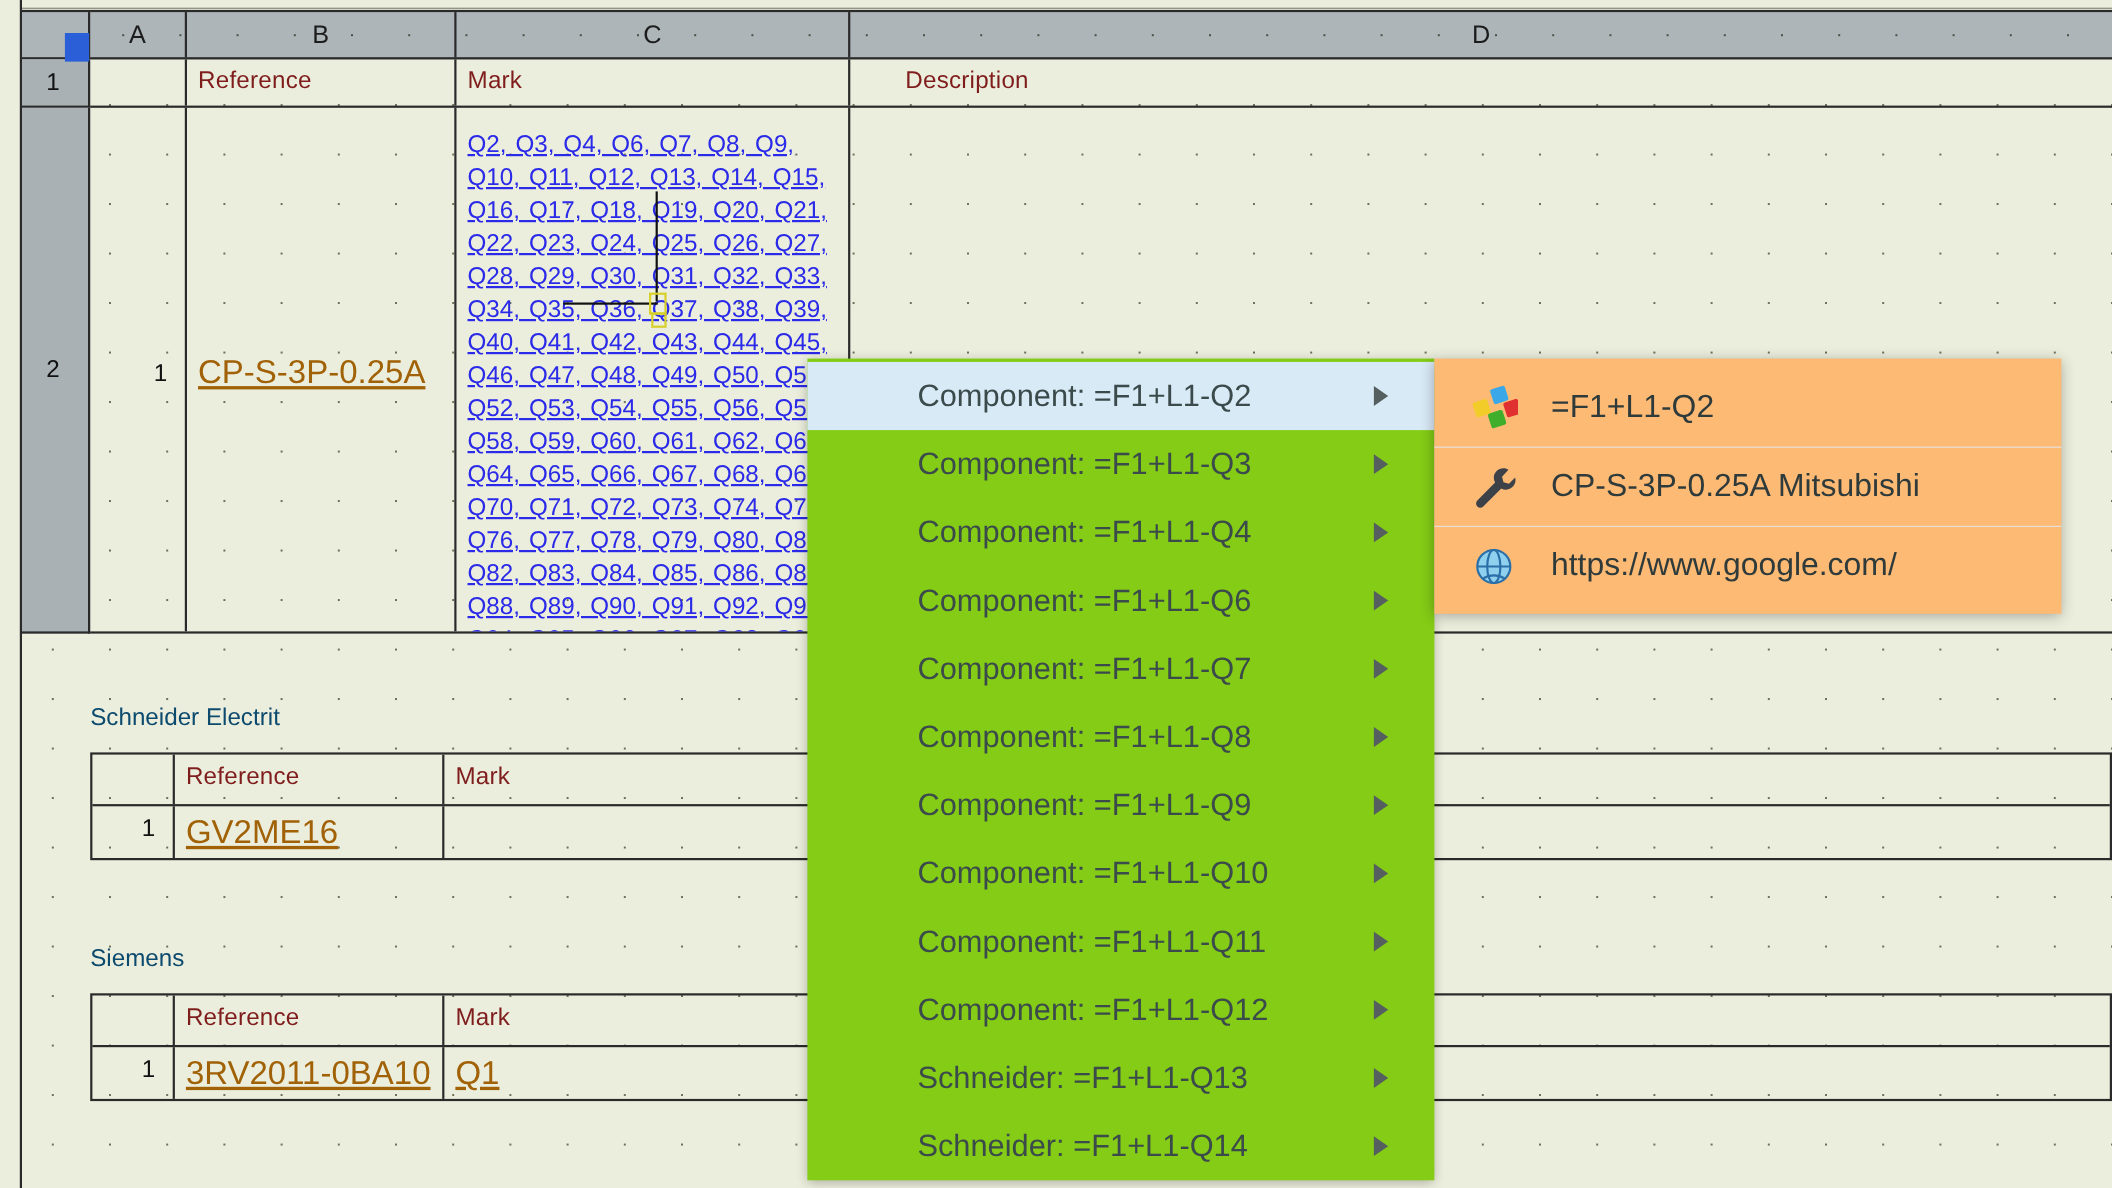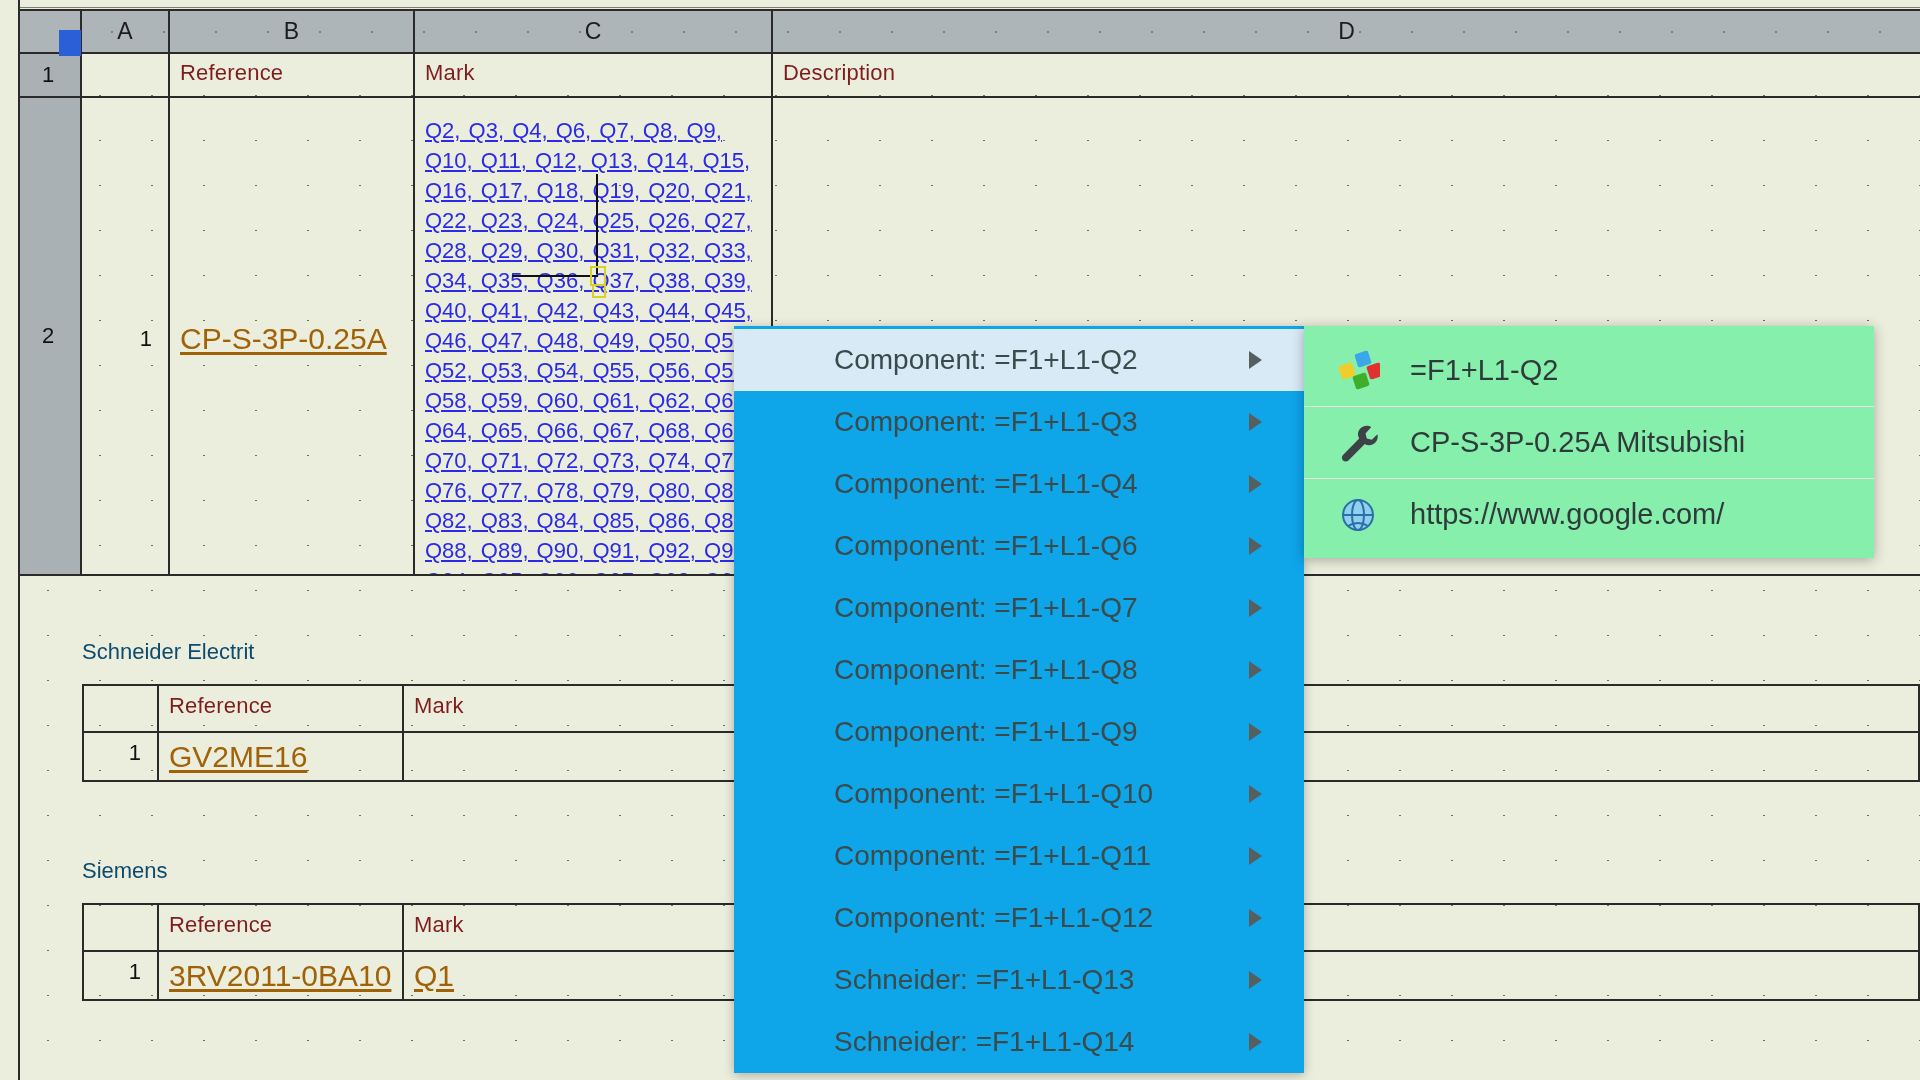--- a/index.html
+++ b/index.html
@@ -120,21 +120,21 @@
   .mt-row.r2 { height: 478px; }
   .mt-cell {
     position: relative;
     border-right: 2px solid #2a2a2a;
     padding: 6px 10px 0 10px;
     overflow: hidden;
   }
   .mt-cell.a { width: 88px; }
   .mt-cell.b { width: 245px; }
   .mt-cell.c { width: 358px; }
-  .mt-cell.d { flex: 1; border-right: none; }
+  .mt-cell.d { flex: 1; border-right: none; margin-left: 40px; }
 
   .hdr-text {
     color: #7f1d1d;
     font-size: 22px;
     letter-spacing: 0.2px;
     font-family: "Liberation Sans", sans-serif;
   }
 
   .qty {
     font-size: 22px;
@@ -225,21 +225,21 @@
     color: #111;
     font-family: "Liberation Sans", sans-serif;
   }
 
   
   .ctxmenu {
     position: absolute;
     left: 734px;
     top: 326px;
     width: 570px;
-    background: #0ea5e9;
+    background: #84cc16;
     box-shadow: 0 2px 10px rgba(0,0,0,0.28);
     z-index: 100;
     padding: 3px 0 0 0;
     font-family: "Liberation Sans", sans-serif;
   }
   .ctxitem {
     height: 62px;
     display: flex;
     align-items: center;
     padding: 0 22px 0 100px;
@@ -257,21 +257,21 @@
     border-top: 9px solid transparent;
     border-bottom: 9px solid transparent;
   }
 
   
   .submenu {
     position: absolute;
     left: 1304px;
     top: 326px;
     width: 570px;
-    background: #86efac;
+    background: #fdba74;
     box-shadow: 0 2px 12px rgba(0,0,0,0.3);
     z-index: 120;
     padding: 8px 0;
     font-family: "Liberation Sans", sans-serif;
   }
   .subitem {
     height: 72px;
     display: flex;
     align-items: center;
     padding: 0 18px 0 28px;

